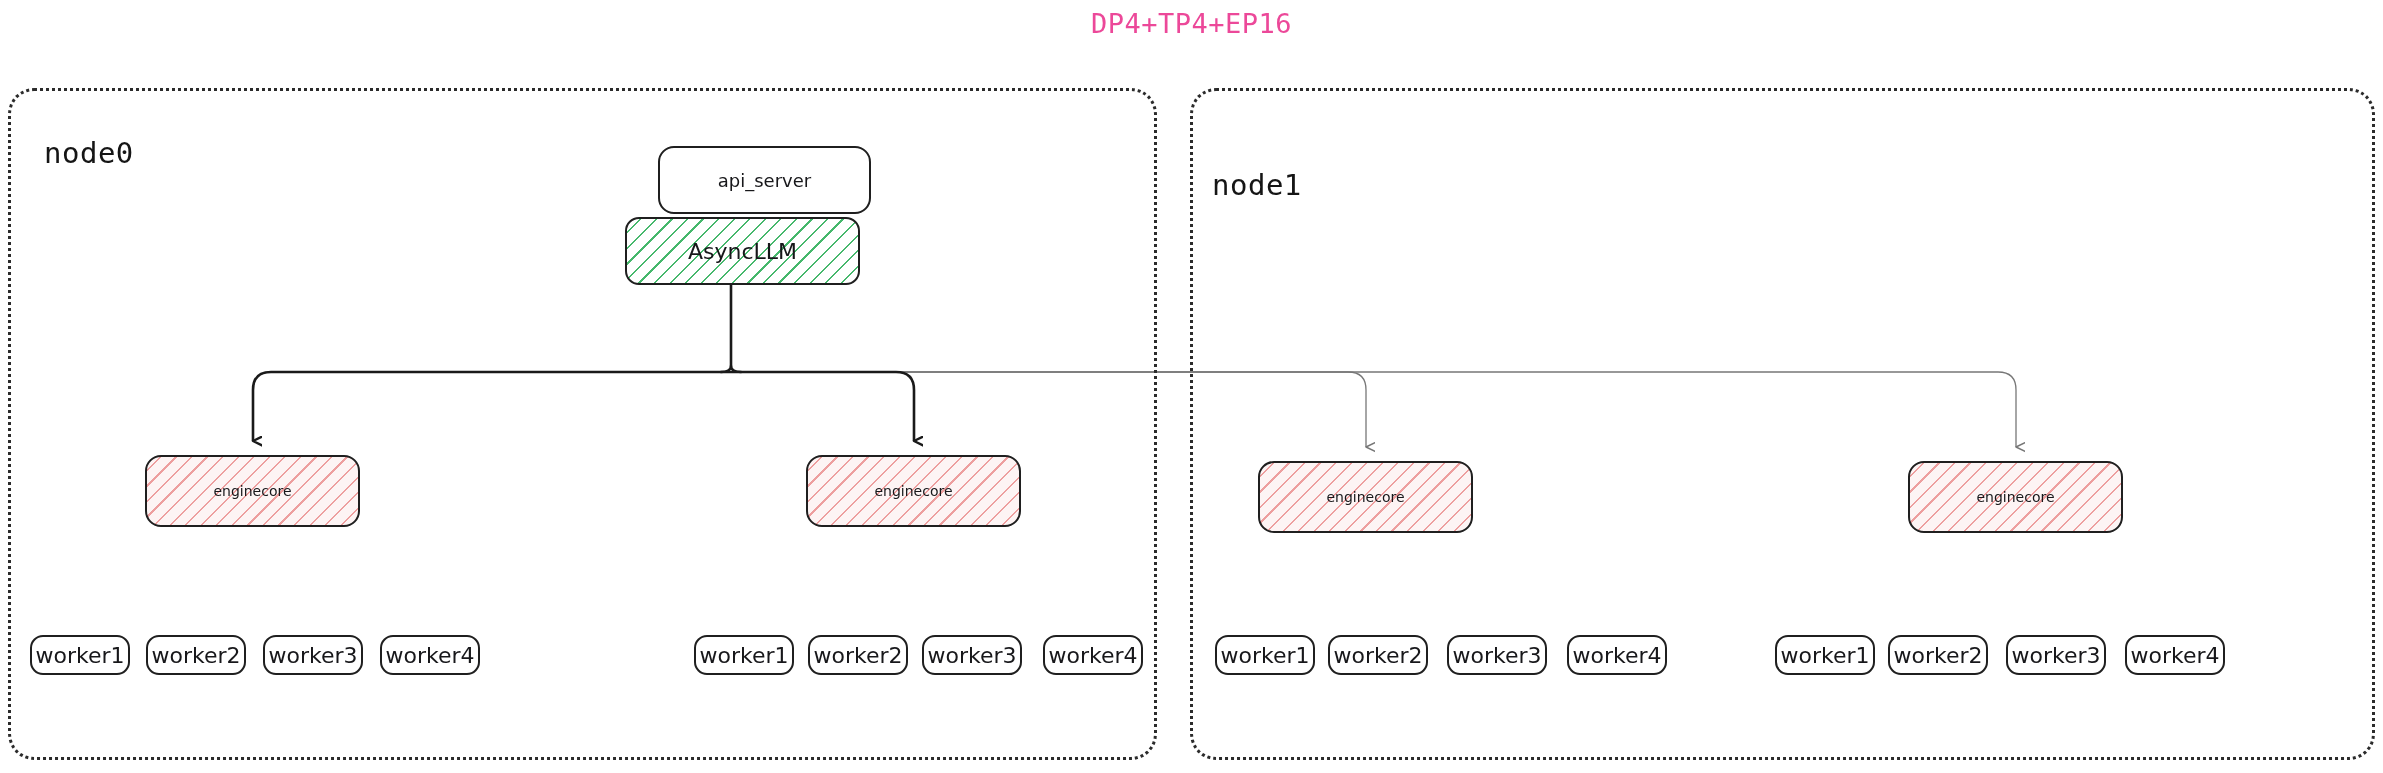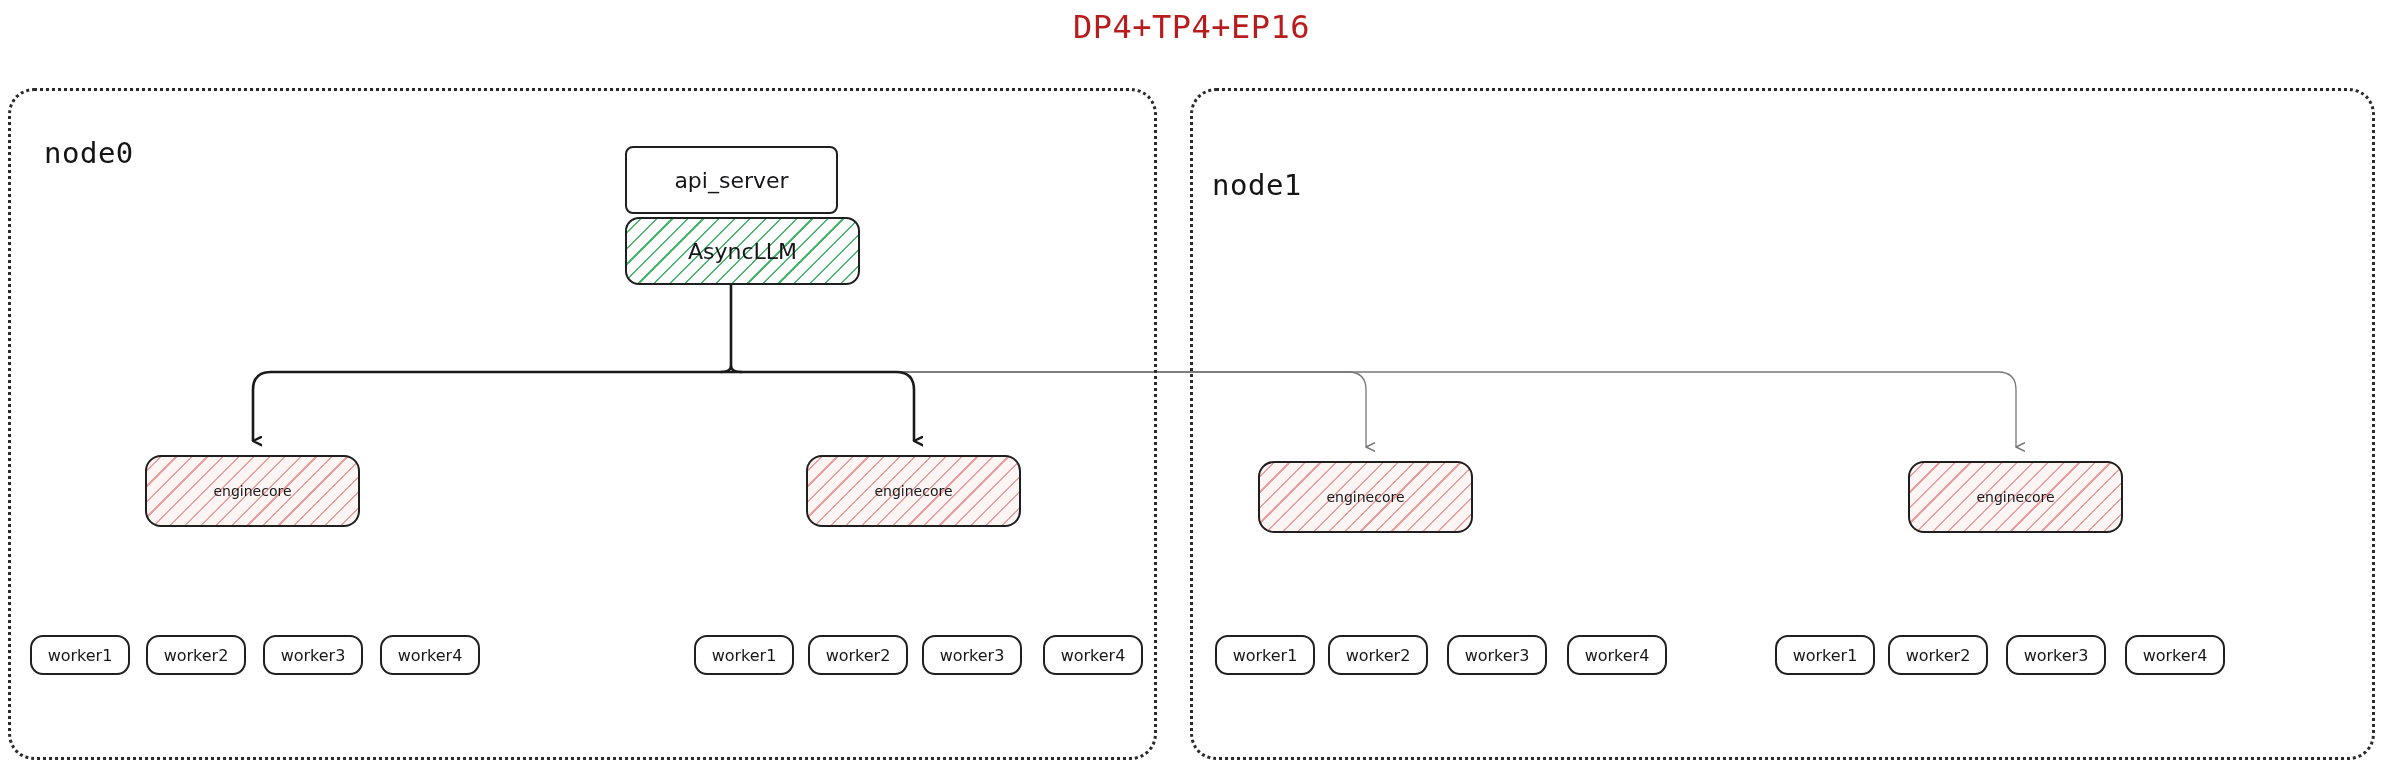--- a/index.html
+++ b/index.html
@@ -26,22 +26,22 @@
     pointer-events: none;
   }
 
   .diagram-title {
     position: absolute;
     left: 0;
     top: 8px;
     width: 2383px;
     text-align: center;
     font-family: "DejaVu Sans Mono", monospace;
-    font-size: 32px;
-    color: #b91c1c;
+    font-size: 27px;
+    color: #ec4899;
     letter-spacing: 0.5px;
   }
 
   .node-group {
     position: absolute;
     border: 3px dotted #2b2b2b;
     border-radius: 26px;
     background: transparent;
     box-sizing: border-box;
   }
@@ -61,23 +61,24 @@
     align-items: center;
     justify-content: center;
     border: 2.6px solid #1f1f1f;
     background: #ffffff;
     color: #17171a;
     font-family: "DejaVu Sans", sans-serif;
     white-space: nowrap;
   }
 
   .box-api {
-    border-radius: 8px;
-    font-size: 22px;
+    border-radius: 16px;
+    font-size: 18px;
     z-index: 3;
+    margin-left: 33px;
   }
   .box-async {
     border-radius: 14px;
     font-size: 22px;
     z-index: 4;
     background-color: #ffffff;
     background-image: repeating-linear-gradient(
       -45deg,
       rgba(60,180,100,0.95) 0px,
       rgba(60,180,100,0.95) 1.6px,
@@ -93,21 +94,21 @@
     background-image: repeating-linear-gradient(
       -45deg,
       rgba(232,130,130,0.75) 0px,
       rgba(232,130,130,0.75) 1.6px,
       rgba(255,255,255,0) 1.6px,
       rgba(255,255,255,0) 11px
     );
   }
   .box-worker {
     border-radius: 13px;
-    font-size: 16px;
+    font-size: 22px;
     border-width: 2.4px;
     height: 40px;
     z-index: 3;
   }
 </style>
 </head>
 <body>
 
 <div id="canvas">
 

